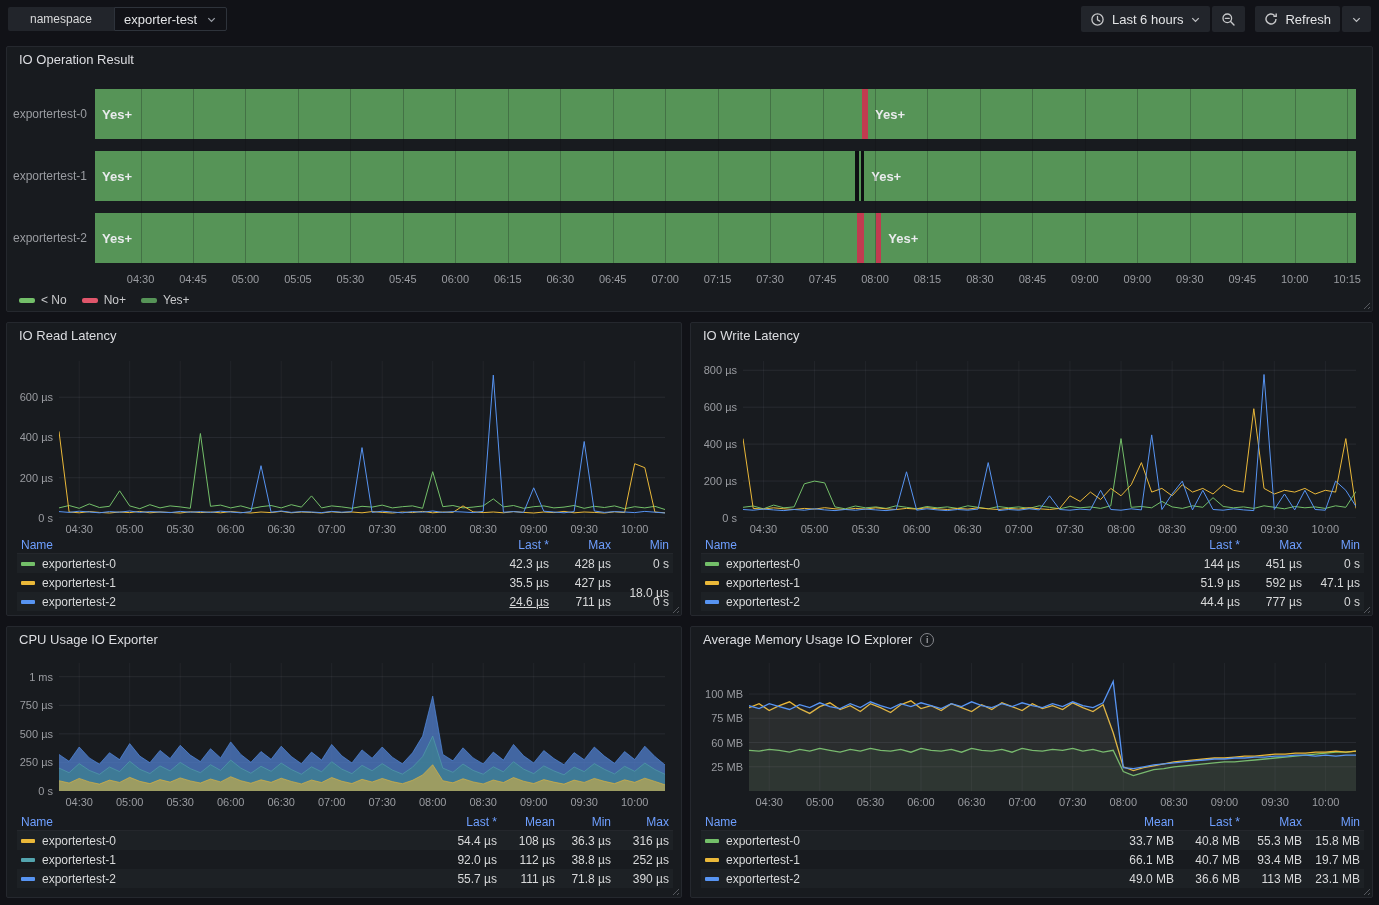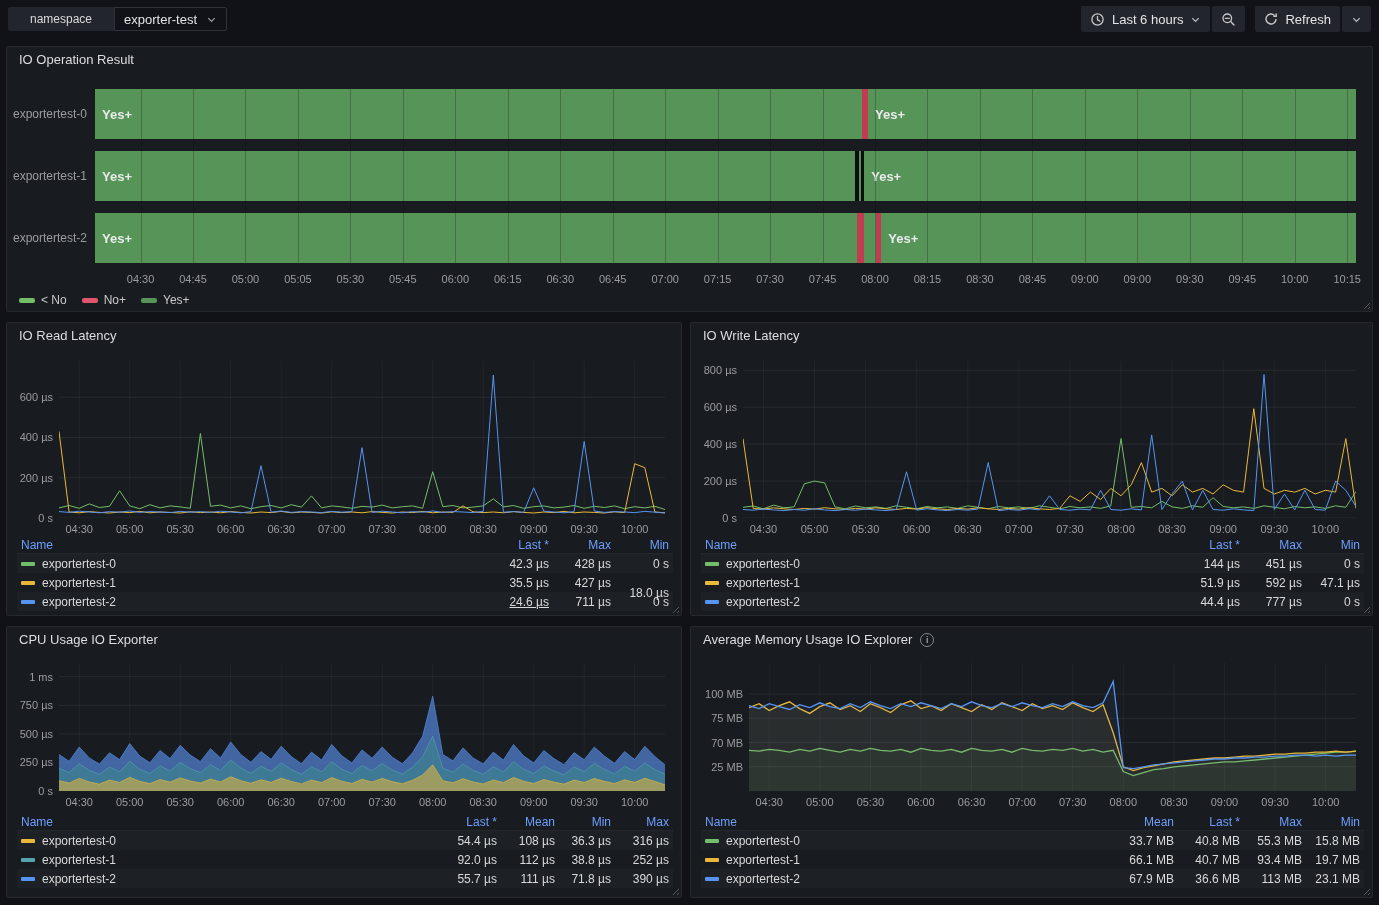--- a/index.html
+++ b/index.html
@@ -524,21 +524,21 @@
         <path d="M0.0 87.3L10.1 88.2L20.2 86.3L30.3 87.3L40.5 89.2L50.6 86.3L60.7 88.2L70.8 85.3L80.9 87.3L91.1 89.2L101.2 86.3L111.3 88.2L121.4 85.3L131.5 87.3L141.6 88.2L151.7 86.3L161.9 89.2L172.0 85.3L182.1 87.3L192.2 88.2L202.3 86.3L212.5 89.2L222.6 85.3L232.7 87.3L242.8 88.2L252.9 86.3L263.0 89.2L273.1 85.3L283.3 87.3L293.4 88.2L303.5 86.3L313.6 87.3L323.7 85.3L333.8 88.2L344.0 86.3L354.1 89.2L364.2 87.3L374.3 108.6L384.4 112.5L394.5 109.6L404.7 106.7L414.8 105.7L424.9 103.8L435.0 102.8L445.1 101.8L455.3 100.8L465.4 99.9L475.5 98.9L485.6 98.9L495.7 97.9L505.8 97.0L515.9 96.0L526.1 95.0L536.2 94.1L546.3 93.1L556.4 92.1L566.5 91.2L576.6 90.2L586.8 89.2L596.9 89.2L607.0 88.2L607.0 128L0.0 128Z" fill="rgba(115,191,105,0.07)" stroke="none"></path>
         <path d="M0.0 87.3L10.1 88.2L20.2 86.3L30.3 87.3L40.5 89.2L50.6 86.3L60.7 88.2L70.8 85.3L80.9 87.3L91.1 89.2L101.2 86.3L111.3 88.2L121.4 85.3L131.5 87.3L141.6 88.2L151.7 86.3L161.9 89.2L172.0 85.3L182.1 87.3L192.2 88.2L202.3 86.3L212.5 89.2L222.6 85.3L232.7 87.3L242.8 88.2L252.9 86.3L263.0 89.2L273.1 85.3L283.3 87.3L293.4 88.2L303.5 86.3L313.6 87.3L323.7 85.3L333.8 88.2L344.0 86.3L354.1 89.2L364.2 87.3L374.3 108.6L384.4 112.5L394.5 109.6L404.7 106.7L414.8 105.7L424.9 103.8L435.0 102.8L445.1 101.8L455.3 100.8L465.4 99.9L475.5 98.9L485.6 98.9L495.7 97.9L505.8 97.0L515.9 96.0L526.1 95.0L536.2 94.1L546.3 93.1L556.4 92.1L566.5 91.2L576.6 90.2L586.8 89.2L596.9 89.2L607.0 88.2" fill="none" stroke="#73BF69" stroke-width="1.3"></path>
         <path d="M0.0 44.6L10.1 40.7L20.2 47.5L30.3 42.7L40.5 38.8L50.6 45.6L60.7 50.4L70.8 43.6L80.9 39.8L91.1 46.5L101.2 42.7L111.3 48.5L121.4 40.7L131.5 44.6L141.6 49.5L151.7 41.7L161.9 37.8L172.0 45.6L182.1 42.7L192.2 47.5L202.3 40.7L212.5 44.6L222.6 48.5L232.7 41.7L242.8 46.5L252.9 39.8L263.0 43.6L273.1 47.5L283.3 40.7L293.4 45.6L303.5 42.7L313.6 46.5L323.7 39.8L333.8 44.6L344.0 48.5L354.1 41.7L364.2 69.8L374.3 103.8L384.4 107.6L394.5 104.7L404.7 102.8L414.8 100.8L424.9 98.9L435.0 97.9L445.1 97.0L455.3 96.0L465.4 95.0L475.5 95.0L485.6 94.1L495.7 93.1L505.8 93.1L515.9 92.1L526.1 91.2L536.2 91.2L546.3 90.2L556.4 90.2L566.5 89.2L576.6 89.2L586.8 88.2L596.9 89.2L607.0 88.2L607.0 128L0.0 128Z" fill="rgba(234,184,57,0.07)" stroke="none"></path>
         <path d="M0.0 44.6L10.1 40.7L20.2 47.5L30.3 42.7L40.5 38.8L50.6 45.6L60.7 50.4L70.8 43.6L80.9 39.8L91.1 46.5L101.2 42.7L111.3 48.5L121.4 40.7L131.5 44.6L141.6 49.5L151.7 41.7L161.9 37.8L172.0 45.6L182.1 42.7L192.2 47.5L202.3 40.7L212.5 44.6L222.6 48.5L232.7 41.7L242.8 46.5L252.9 39.8L263.0 43.6L273.1 47.5L283.3 40.7L293.4 45.6L303.5 42.7L313.6 46.5L323.7 39.8L333.8 44.6L344.0 48.5L354.1 41.7L364.2 69.8L374.3 103.8L384.4 107.6L394.5 104.7L404.7 102.8L414.8 100.8L424.9 98.9L435.0 97.9L445.1 97.0L455.3 96.0L465.4 95.0L475.5 95.0L485.6 94.1L495.7 93.1L505.8 93.1L515.9 92.1L526.1 91.2L536.2 91.2L546.3 90.2L556.4 90.2L566.5 89.2L576.6 89.2L586.8 88.2L596.9 89.2L607.0 88.2" fill="none" stroke="#EAB839" stroke-width="1.3"></path>
         <path d="M0.0 42.7L10.1 45.6L20.2 40.7L30.3 43.6L40.5 46.5L50.6 41.7L60.7 44.6L70.8 39.8L80.9 43.6L91.1 45.6L101.2 40.7L111.3 44.6L121.4 38.8L131.5 42.7L141.6 45.6L151.7 40.7L161.9 43.6L172.0 39.8L182.1 42.7L192.2 45.6L202.3 40.7L212.5 43.6L222.6 38.8L232.7 42.7L242.8 44.6L252.9 40.7L263.0 43.6L273.1 39.8L283.3 42.7L293.4 44.6L303.5 40.7L313.6 43.6L323.7 38.8L333.8 42.7L344.0 44.6L354.1 39.8L364.2 18.4L374.3 104.7L384.4 105.7L394.5 103.8L404.7 101.8L414.8 100.8L424.9 99.9L435.0 98.9L445.1 97.9L455.3 97.0L465.4 96.0L475.5 96.0L485.6 95.0L495.7 95.0L505.8 94.1L515.9 94.1L526.1 93.1L536.2 93.1L546.3 92.1L556.4 92.1L566.5 93.1L576.6 92.1L586.8 93.1L596.9 92.1L607.0 92.1L607.0 128L0.0 128Z" fill="rgba(87,148,242,0.07)" stroke="none"></path>
         <path d="M0.0 42.7L10.1 45.6L20.2 40.7L30.3 43.6L40.5 46.5L50.6 41.7L60.7 44.6L70.8 39.8L80.9 43.6L91.1 45.6L101.2 40.7L111.3 44.6L121.4 38.8L131.5 42.7L141.6 45.6L151.7 40.7L161.9 43.6L172.0 39.8L182.1 42.7L192.2 45.6L202.3 40.7L212.5 43.6L222.6 38.8L232.7 42.7L242.8 44.6L252.9 40.7L263.0 43.6L273.1 39.8L283.3 42.7L293.4 44.6L303.5 40.7L313.6 43.6L323.7 38.8L333.8 42.7L344.0 44.6L354.1 39.8L364.2 18.4L374.3 104.7L384.4 105.7L394.5 103.8L404.7 101.8L414.8 100.8L424.9 99.9L435.0 98.9L445.1 97.9L455.3 97.0L465.4 96.0L475.5 96.0L485.6 95.0L495.7 95.0L505.8 94.1L515.9 94.1L526.1 93.1L536.2 93.1L546.3 92.1L556.4 92.1L566.5 93.1L576.6 92.1L586.8 93.1L596.9 92.1L607.0 92.1" fill="none" stroke="#5794F2" stroke-width="1.3"></path>
       </svg>
     </div>
   <div id="ylab-mem">
       <div class="ylab" style="top: 97.7576px;">25 MB</div>
-      <div class="ylab" style="top: 73.5152px;">70 MB</div>
+      <div class="ylab" style="top: 73.5152px;">60 MB</div>
       <div class="ylab" style="top: 49.2727px;">75 MB</div>
       <div class="ylab" style="top: 25.0303px;">100 MB</div>
     </div>
   <div id="xlab-mem">
       <div class="xlab" style="left: 20.2333px;">04:30</div>
       <div class="xlab" style="left: 70.8167px;">05:00</div>
       <div class="xlab" style="left: 121.4px;">05:30</div>
       <div class="xlab" style="left: 171.983px;">06:00</div>
       <div class="xlab" style="left: 222.567px;">06:30</div>
       <div class="xlab" style="left: 273.15px;">07:00</div>
@@ -575,20 +575,20 @@
         <div class="lg-cell-num" style="width: 64px;">66.1 MB</div>
         <div class="lg-cell-num" style="width: 66px;">40.7 MB</div>
         <div class="lg-cell-num" style="width: 62px;">93.4 MB</div>
         <div class="lg-cell-num" style="width: 58px;">19.7 MB</div>
       </div>
       <div class="lg-row">
         <div class="lg-cell-name">
           <span class="swatch" style="background: rgb(87, 148, 242);"></span>
           <span>exportertest-2</span>
         </div>
-        <div class="lg-cell-num" style="width: 64px;">67.9 MB</div>
+        <div class="lg-cell-num" style="width: 64px;">49.0 MB</div>
         <div class="lg-cell-num" style="width: 66px;">36.6 MB</div>
         <div class="lg-cell-num" style="width: 62px;">113 MB</div>
         <div class="lg-cell-num" style="width: 58px;">23.1 MB</div>
       </div>
     </div>
   <div class="resize-corner"></div>
 </div>
 
 </body></html>

